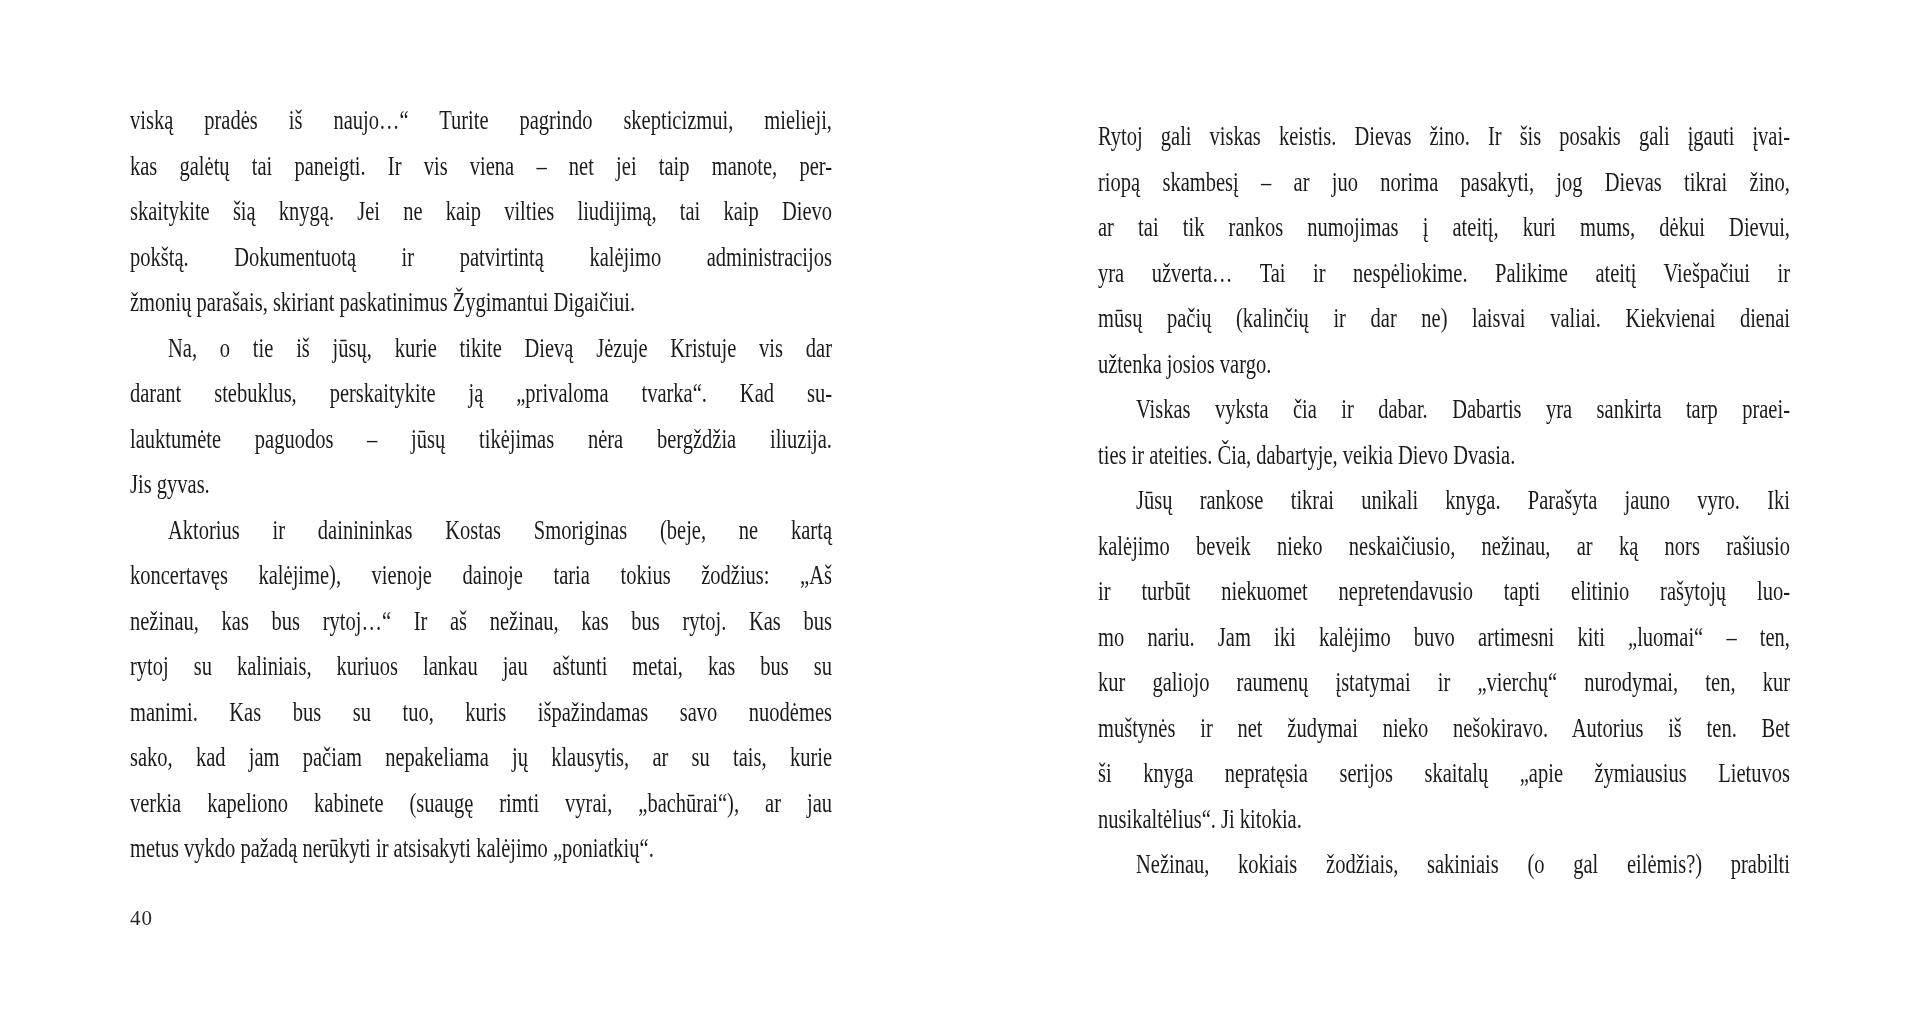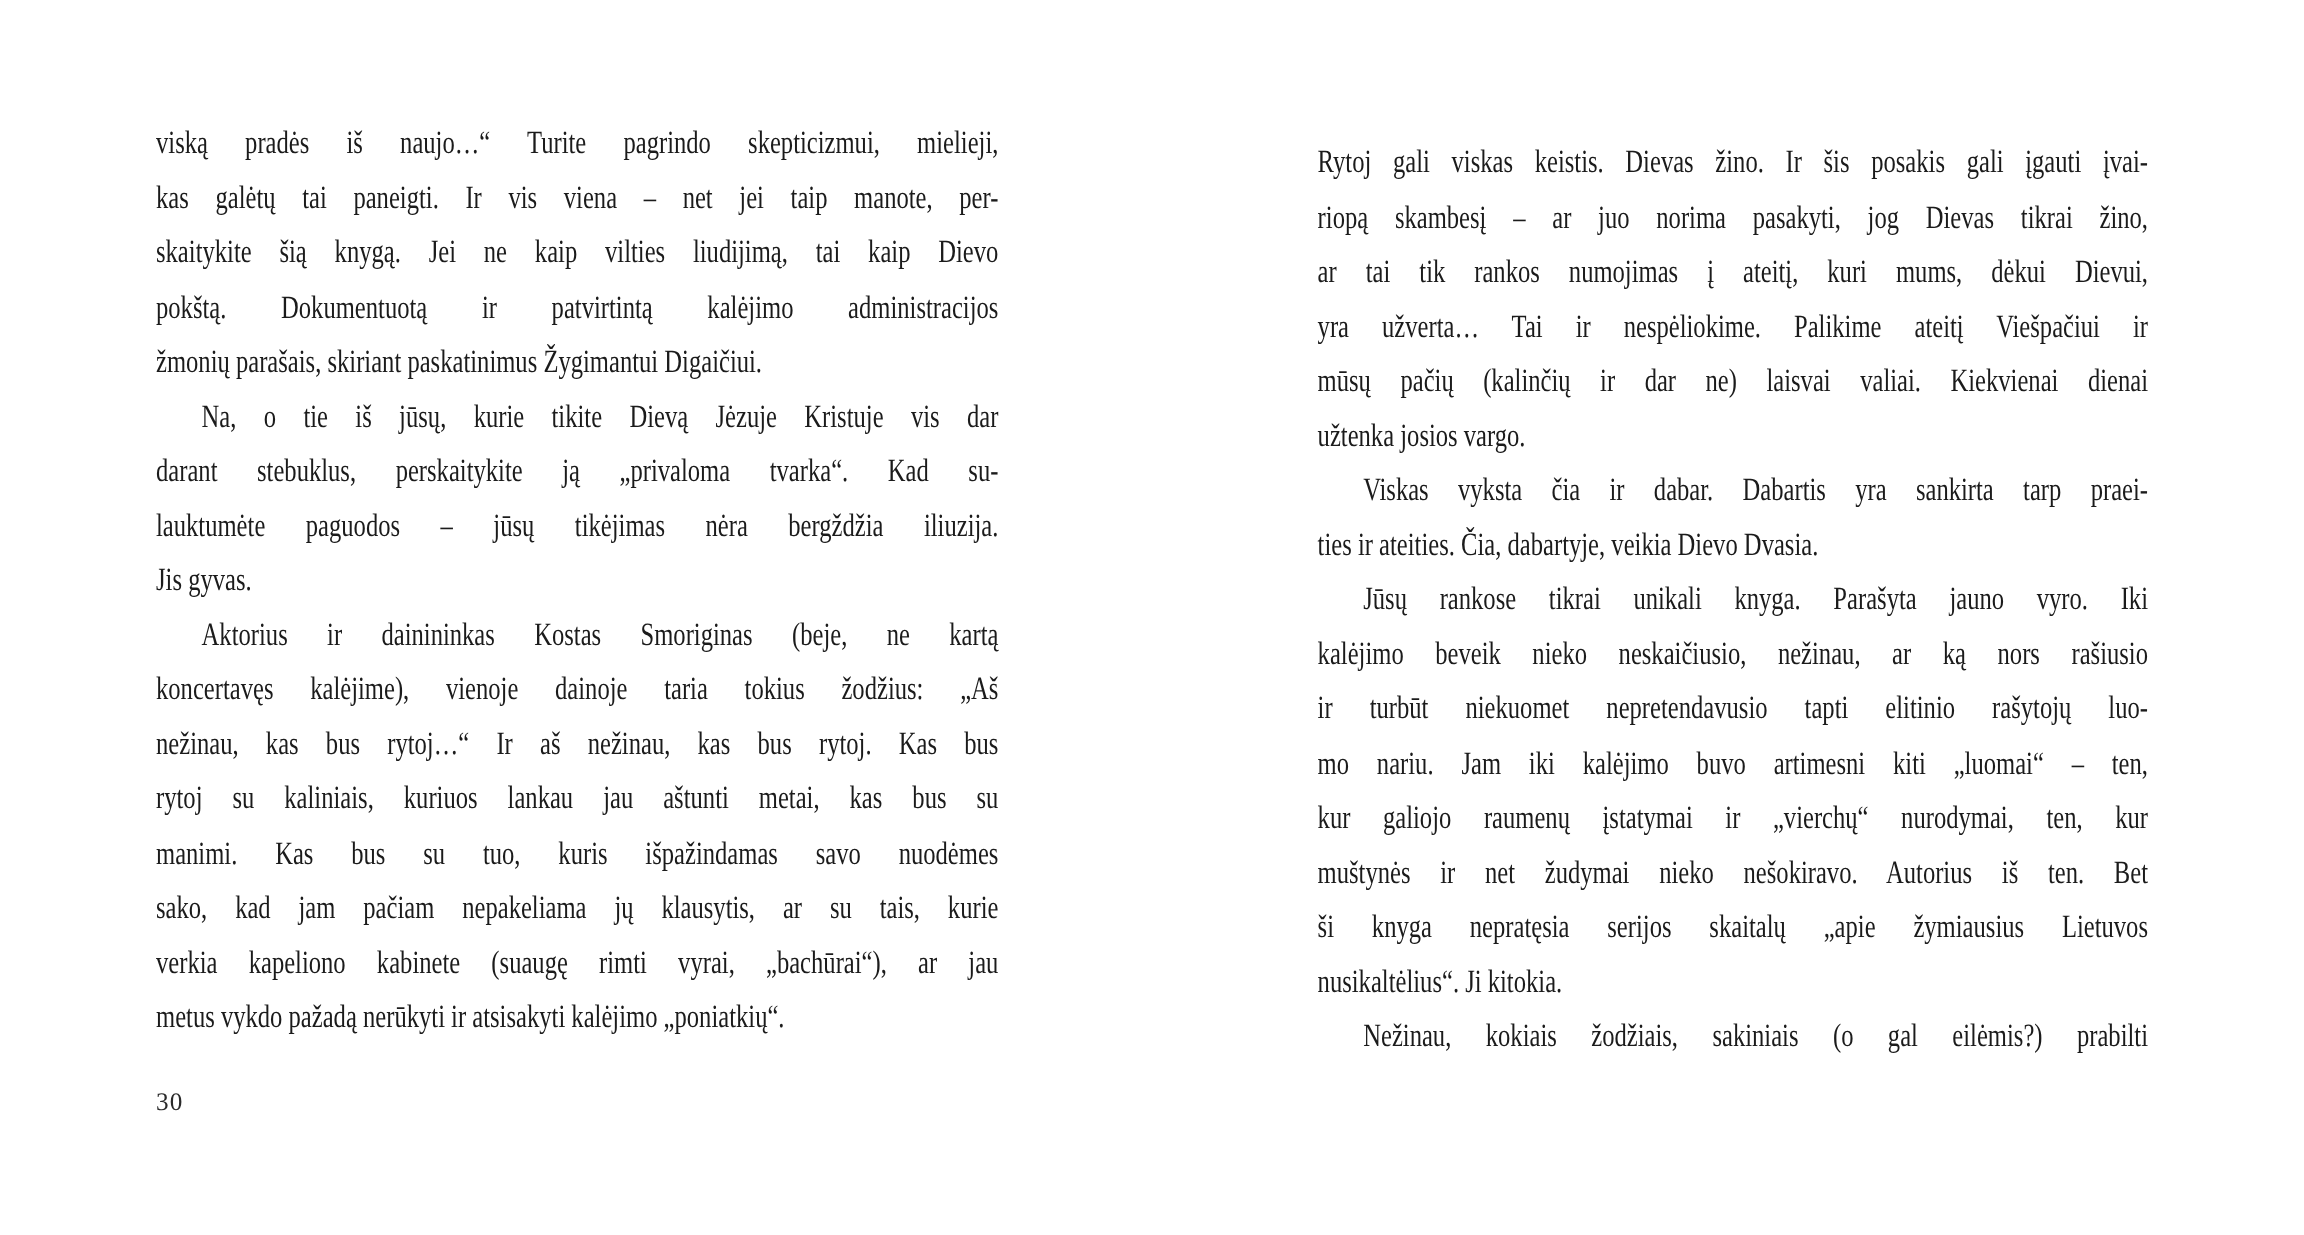--- a/index.html
+++ b/index.html
@@ -77,21 +77,21 @@
         <div class="line end">Jis gyvas.</div>
         <div class="line indent">Aktorius ir dainininkas Kostas Smoriginas (beje, ne kartą</div>
         <div class="line">koncertavęs kalėjime), vienoje dainoje taria tokius žodžius: „Aš</div>
         <div class="line">nežinau, kas bus rytoj…“ Ir aš nežinau, kas bus rytoj. Kas bus</div>
         <div class="line">rytoj su kaliniais, kuriuos lankau jau aštunti metai, kas bus su</div>
         <div class="line">manimi. Kas bus su tuo, kuris išpažindamas savo nuodėmes</div>
         <div class="line">sako, kad jam pačiam nepakeliama jų klausytis, ar su tais, kurie</div>
         <div class="line">verkia kapeliono kabinete (suaugę rimti vyrai, „bachūrai“), ar jau</div>
         <div class="line end">metus vykdo pažadą nerūkyti ir atsisakyti kalėjimo „poniatkių“.</div>
       </div>
-    <div class="folio">30</div>
+    <div class="folio">40</div>
   </section>
 
   <section class="page right">
     <div class="text-block">
         <div class="line">Rytoj gali viskas keistis. Dievas žino. Ir šis posakis gali įgauti įvai-</div>
         <div class="line">riopą skambesį – ar juo norima pasakyti, jog Dievas tikrai žino,</div>
         <div class="line">ar tai tik rankos numojimas į ateitį, kuri mums, dėkui Dievui,</div>
         <div class="line">yra užverta… Tai ir nespėliokime. Palikime ateitį Viešpačiui ir</div>
         <div class="line">mūsų pačių (kalinčių ir dar ne) laisvai valiai. Kiekvienai dienai</div>
         <div class="line end">užtenka josios vargo.</div>

